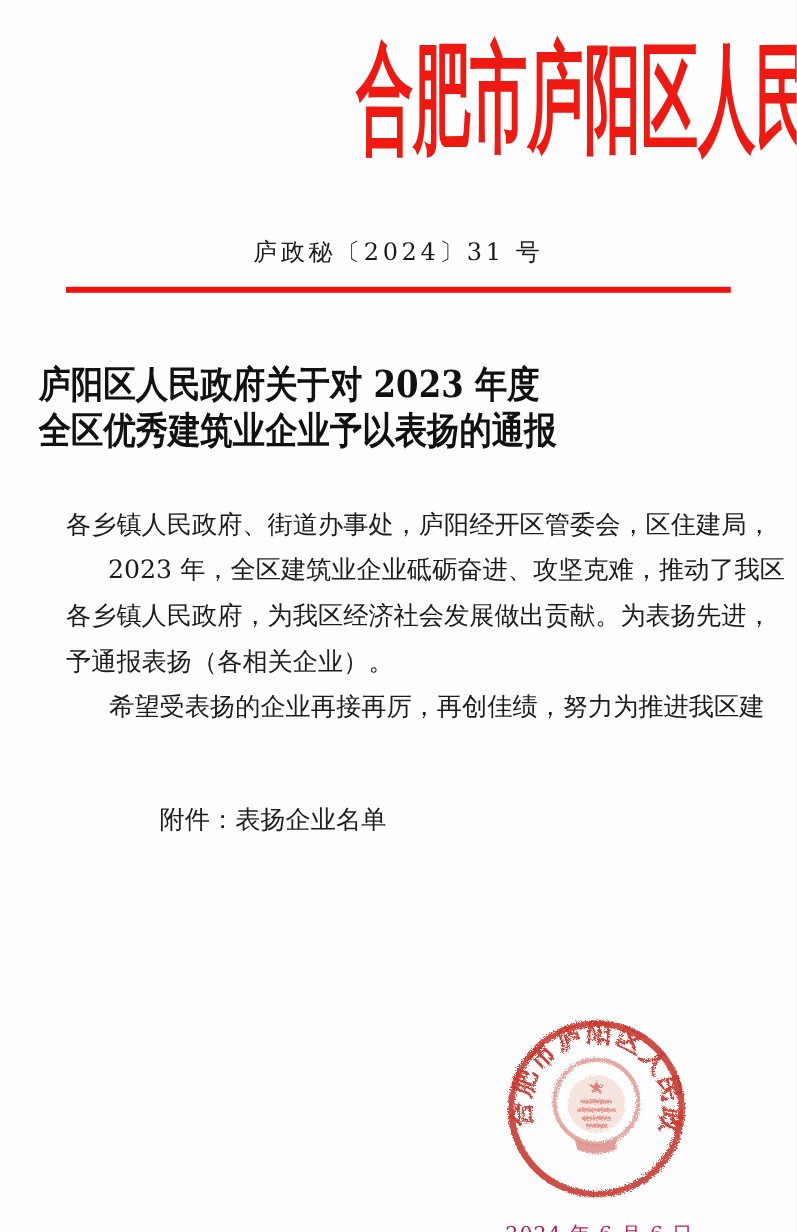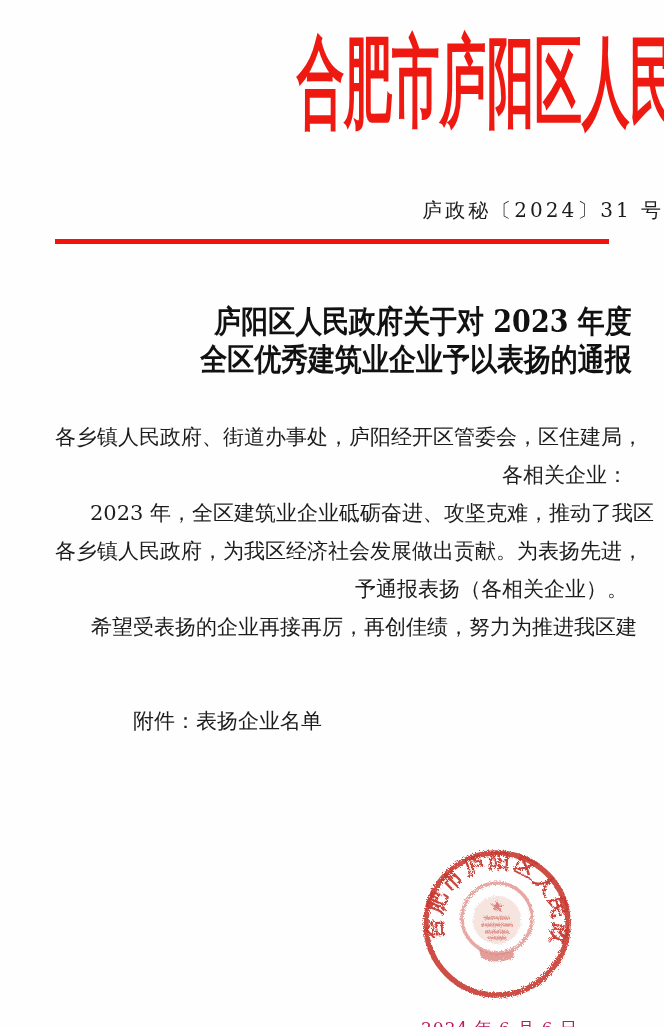--- a/index.html
+++ b/index.html
@@ -22,47 +22,47 @@
   .header-inner {
     display:inline-block;
     font-size:97px; font-weight:bold; color:#ee1a12;
     transform:scale(0.49,1.02); transform-origin:center center;
     letter-spacing:0px;
   }
 
   
   .docnum {
     position:absolute; top:197px; left:0; width:100%;
-    text-align:right; font-size:20px; line-height:26px;
+    text-align:center; font-size:20px; line-height:26px;
     letter-spacing:3px; color:#1b1b1b;
   }
 
   
   .redline {
     position:absolute; top:239px; left:55px; width:554px; height:5px;
     background:#f2120e;
   }
 
   
   .title {
     position:absolute; top:302px; left:0; width:100%;
-    text-align:right; white-space:nowrap;
+    text-align:left; white-space:nowrap;
   }
   .title-inner {
     display:inline-block;
     font-size:31px; font-weight:bold; line-height:38px;
     color:#111; transform:scale(0.87,1); transform-origin:center center;
   }
 
   
   .body {
     position:absolute; top:418px; left:55px; width:573px;
     font-size:21px; line-height:38px; color:#1c1c1c;
   }
-  .para .line { white-space:nowrap;text-align:right; }
+  .para .line { white-space:nowrap; }
   .para.indent-first .line:first-child { text-indent:35px; }
   .para.block-indent { margin-left:36px; }
   .attachment {
     margin-top:56px; margin-left:78px; line-height:38px; white-space:nowrap;
   }
 
   
   .date {
     position:absolute; top:1017px; left:421px;
     font-size:17px; letter-spacing:1px; color:#be185d; white-space:nowrap;
@@ -94,21 +94,20 @@
   <div class="title">
     <div class="title-inner">
       <div>庐阳区人民政府关于对 2023 年度</div>
       <div>全区优秀建筑业企业予以表扬的通报</div>
     </div>
   </div>
 
   <div class="body">
     <div class="para">
         <div class="line">各乡镇人民政府、街道办事处，庐阳经开区管委会，区住建局，</div>
-        <div class="line">各相关企业：</div>
       </div>
     <div class="para indent-first">
         <div class="line">2023 年，全区建筑业企业砥砺奋进、攻坚克难，推动了我区</div>
         <div class="line">各乡镇人民政府，为我区经济社会发展做出贡献。为表扬先进，</div>
         <div class="line">予通报表扬（各相关企业）。</div>
       </div>
     <div class="para block-indent">
         <div class="line">希望受表扬的企业再接再厉，再创佳绩，努力为推进我区建</div>
       </div>
     <div class="attachment">附件：表扬企业名单</div>

